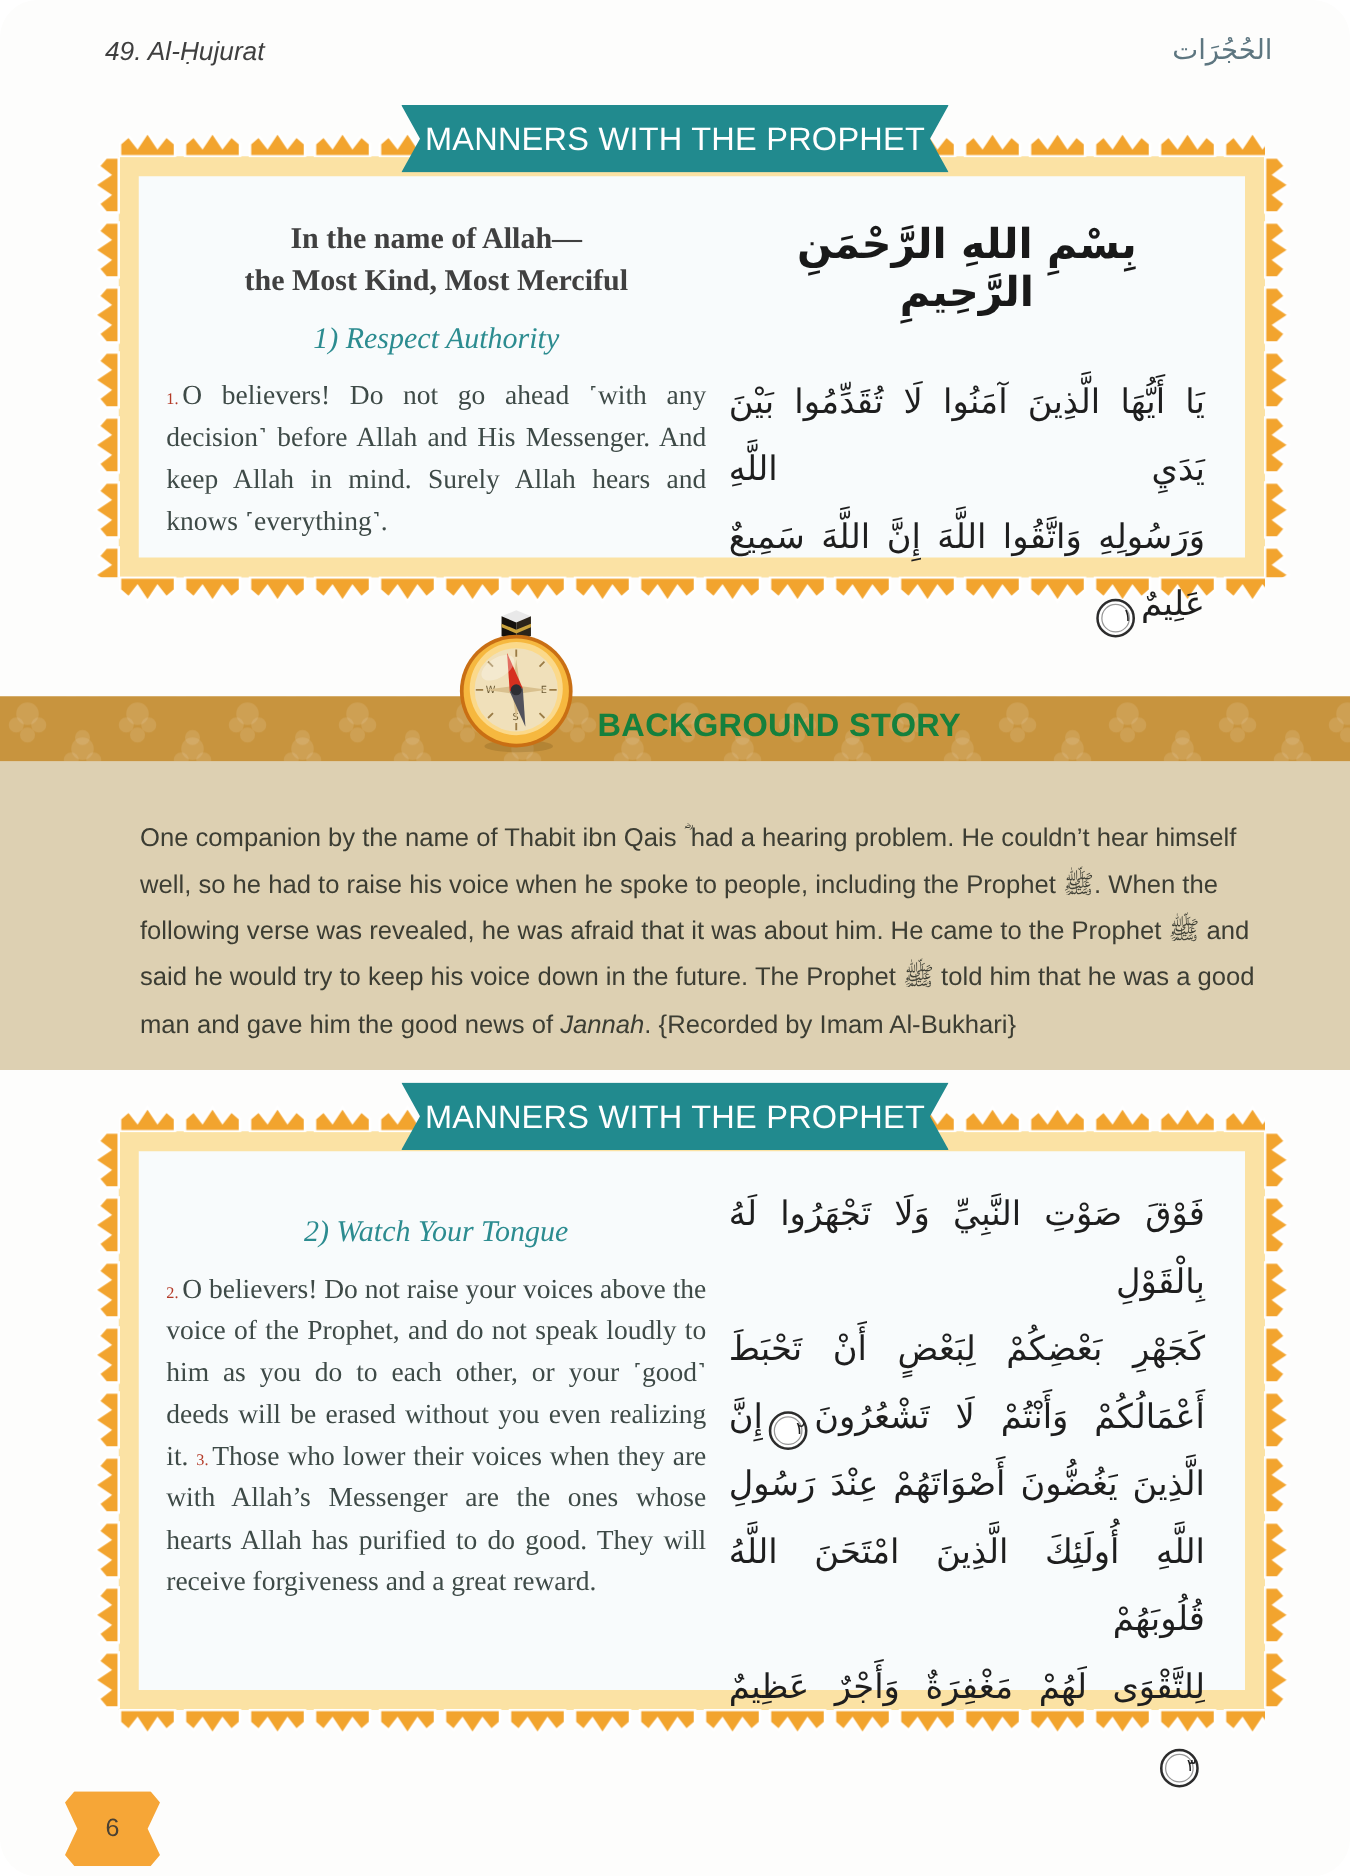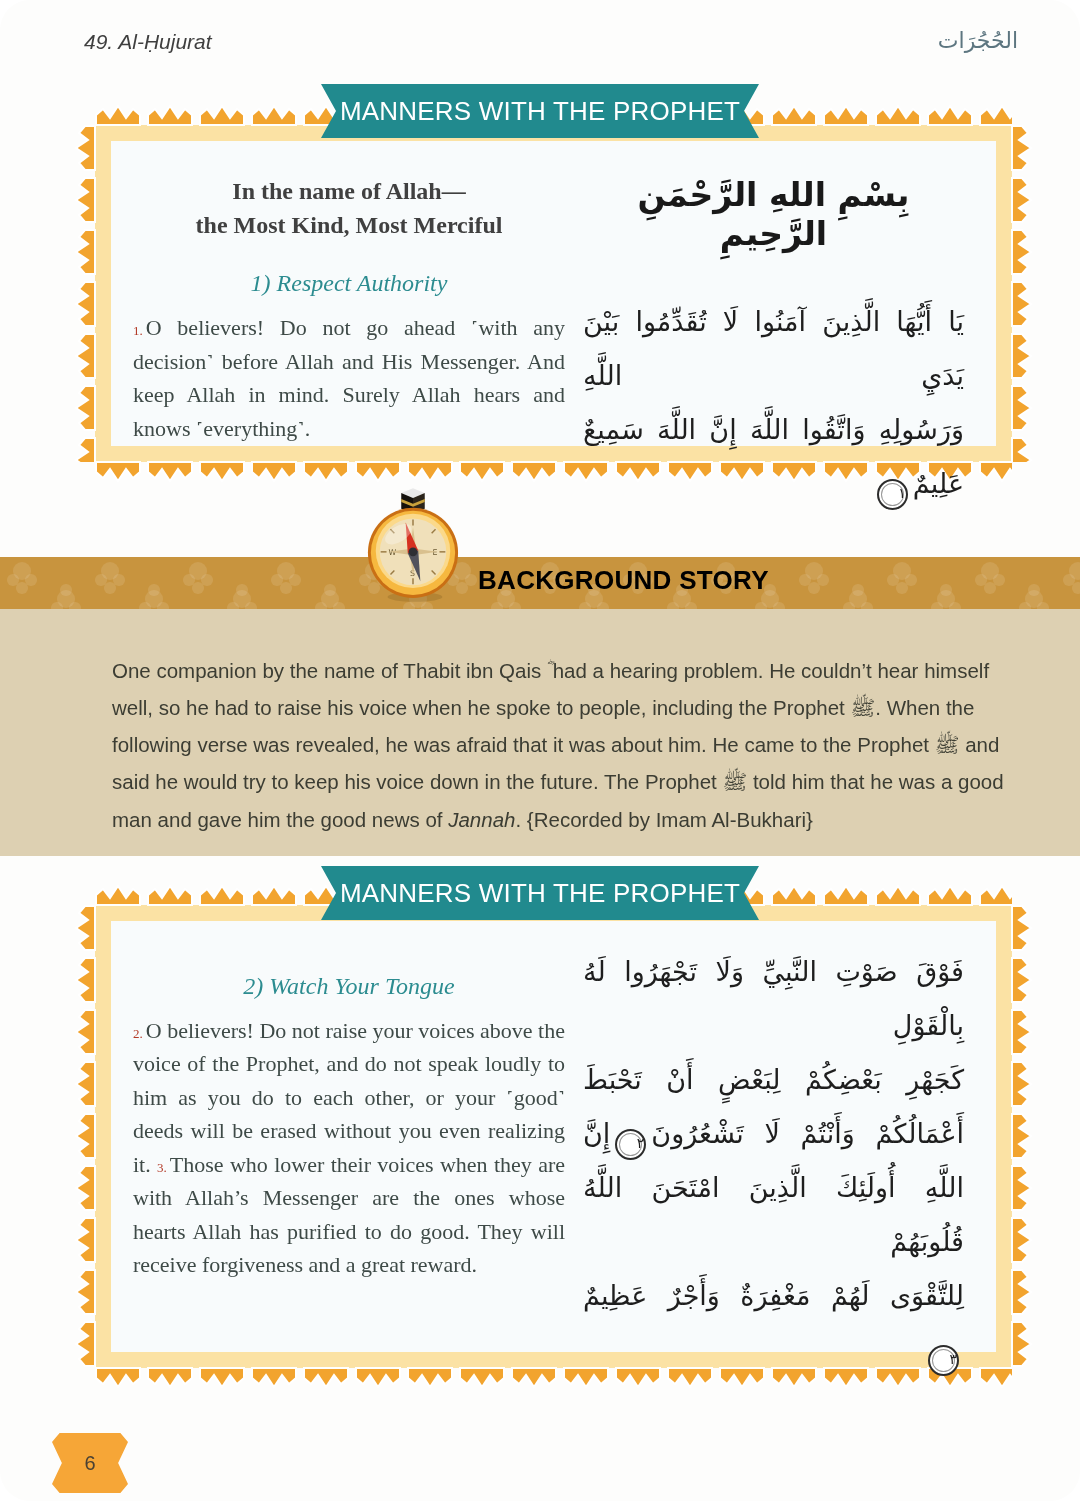--- a/index.html
+++ b/index.html
@@ -30,39 +30,39 @@
   .crown-left{left:-21px;top:0;}
   .crown-right{right:-21px;top:0;}
 
   .col-en{width:462px;padding:10px 8px 0 22px;box-sizing:border-box;}
   .col-ar{flex:1;padding:6px 32px 0 10px;box-sizing:border-box;}
 
   .bis-en{margin-top:24px;text-align:center;font-family:"Liberation Serif","DejaVu Serif",serif;
           font-weight:bold;font-size:24px;line-height:1.4;color:#404040;}
   .section-h{text-align:center;font-family:"Liberation Serif","DejaVu Serif",serif;
              font-style:italic;font-size:24px;color:#2c8c90;}
-  .sh-1{margin-top:28px;}
+  .sh-1{margin-top:16px;}
   .sh-2{margin-top:42px;}
   .verse-p{margin-top:14px;font-family:"Liberation Serif","DejaVu Serif","DejaVu Sans",serif;
            font-size:22px;line-height:1.52;color:#3e4a47;text-align:justify;}
   .vnum{color:#b33a27;font-size:13px;padding-right:3px;}
 
   .arabic{direction:rtl;font-family:"DejaVu Sans",sans-serif;color:#1e1e1e;}
   .bis-ar{margin-top:28px;text-align:center;font-size:33px;font-weight:bold;color:#191919;}
   .ar-block-1{margin-top:42px;}
   .ar-block-2{margin-top:18px;}
   .arabic-line{font-size:27px;line-height:54px;text-align:justify;text-align-last:justify;
                word-spacing:2px;}
   .ayah-marker{display:inline-block;width:27px;height:27px;border:2px solid #2c2c2c;border-radius:50%;
                font-size:14px;line-height:24px;text-align:center;vertical-align:-5px;margin:0 5px;
                background:#fff;box-shadow:inset 0 0 0 2px #fff,inset 0 0 0 3px #999;}
 
   
   .story-band{position:absolute;left:0;top:557px;width:1080px;height:52px;background:#c8943e;z-index:3;}
-  .story-band-label{position:absolute;left:478px;top:565px;z-index:5;color:#000000;font-weight:bold;
+  .story-band-label{position:absolute;left:478px;top:565px;z-index:5;color:#15803d;font-weight:bold;
                     font-size:26px;letter-spacing:.3px;}
   .story-area{position:absolute;left:0;top:609px;width:1080px;height:247px;background:#ddd0b2;z-index:2;}
   .story-text{padding:22px 48px 0 112px;font-size:20.5px;line-height:1.82;color:#3c3d33;}
   .story-text .it{font-style:italic;}
   .compass-wrap{position:absolute;left:364px;top:486px;z-index:7;}
 
   
   .page-badge{position:absolute;left:52px;top:1433px;width:76px;height:60px;background:#f6a637;
               display:flex;align-items:center;justify-content:center;font-size:20px;color:#4a4133;
               clip-path:polygon(10% 0,90% 0,100% 15%,87% 50%,100% 85%,90% 100%,10% 100%,0 85%,13% 50%,0 15%);}
@@ -244,20 +244,21 @@
         <p class="verse-p">
           <span class="vnum">2.</span><span>O believers! Do not raise your voices above the voice of the Prophet, and do not speak loudly to him as you do to each other, or your ˹good˺ deeds will be erased without you even realizing it.</span>
           <span class="vnum">3.</span><span>Those who lower their voices when they are with Allah’s Messenger are the ones whose hearts Allah has purified to do good. They will receive forgiveness and a great reward.</span>
         </p>
       </div>
       <div class="col-ar">
         <div class="arabic ar-block-2">
             <div class="arabic-line"><span>فَوْقَ صَوْتِ النَّبِيِّ وَلَا تَجْهَرُوا لَهُ بِالْقَوْلِ</span></div>
             <div class="arabic-line"><span>كَجَهْرِ بَعْضِكُمْ لِبَعْضٍ أَنْ تَحْبَطَ</span></div>
             <div class="arabic-line"><span>أَعْمَالُكُمْ وَأَنْتُمْ لَا تَشْعُرُونَ</span><span class="ayah-marker">٢</span><span>إِنَّ</span></div>
+            <div class="arabic-line"><span>الَّذِينَ يَغُضُّونَ أَصْوَاتَهُمْ عِنْدَ رَسُولِ</span></div>
             <div class="arabic-line"><span>اللَّهِ أُولَئِكَ الَّذِينَ امْتَحَنَ اللَّهُ قُلُوبَهُمْ</span></div>
             <div class="arabic-line"><span>لِلتَّقْوَى لَهُمْ مَغْفِرَةٌ وَأَجْرٌ عَظِيمٌ</span><span class="ayah-marker">٣</span></div>
           </div>
       </div>
     </div>
   </div>
 
   <div class="page-badge">
     <span>6</span>
   </div>

